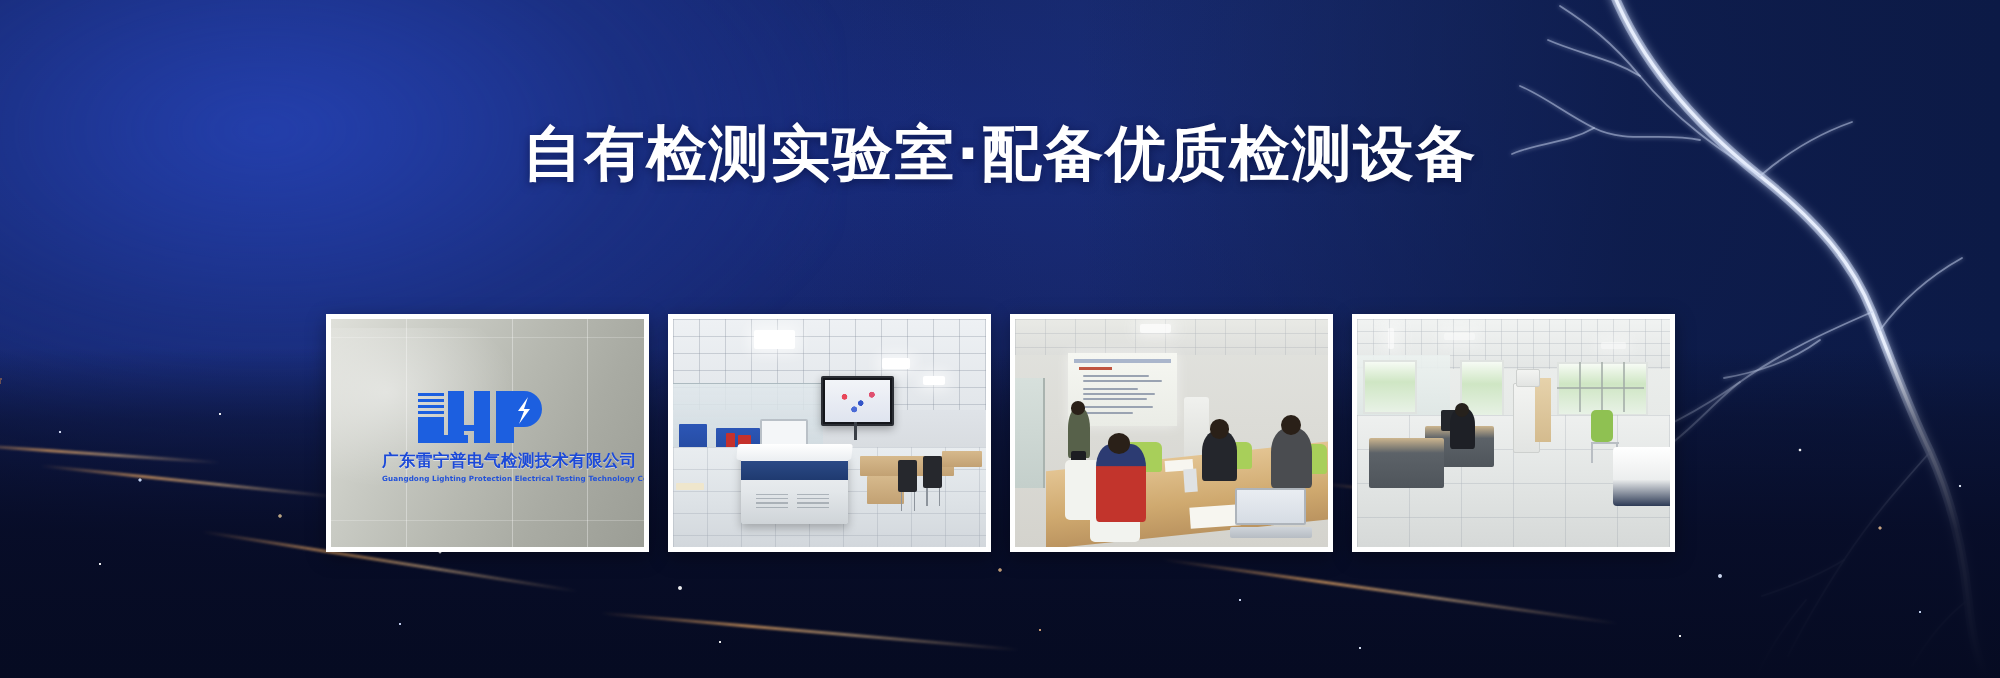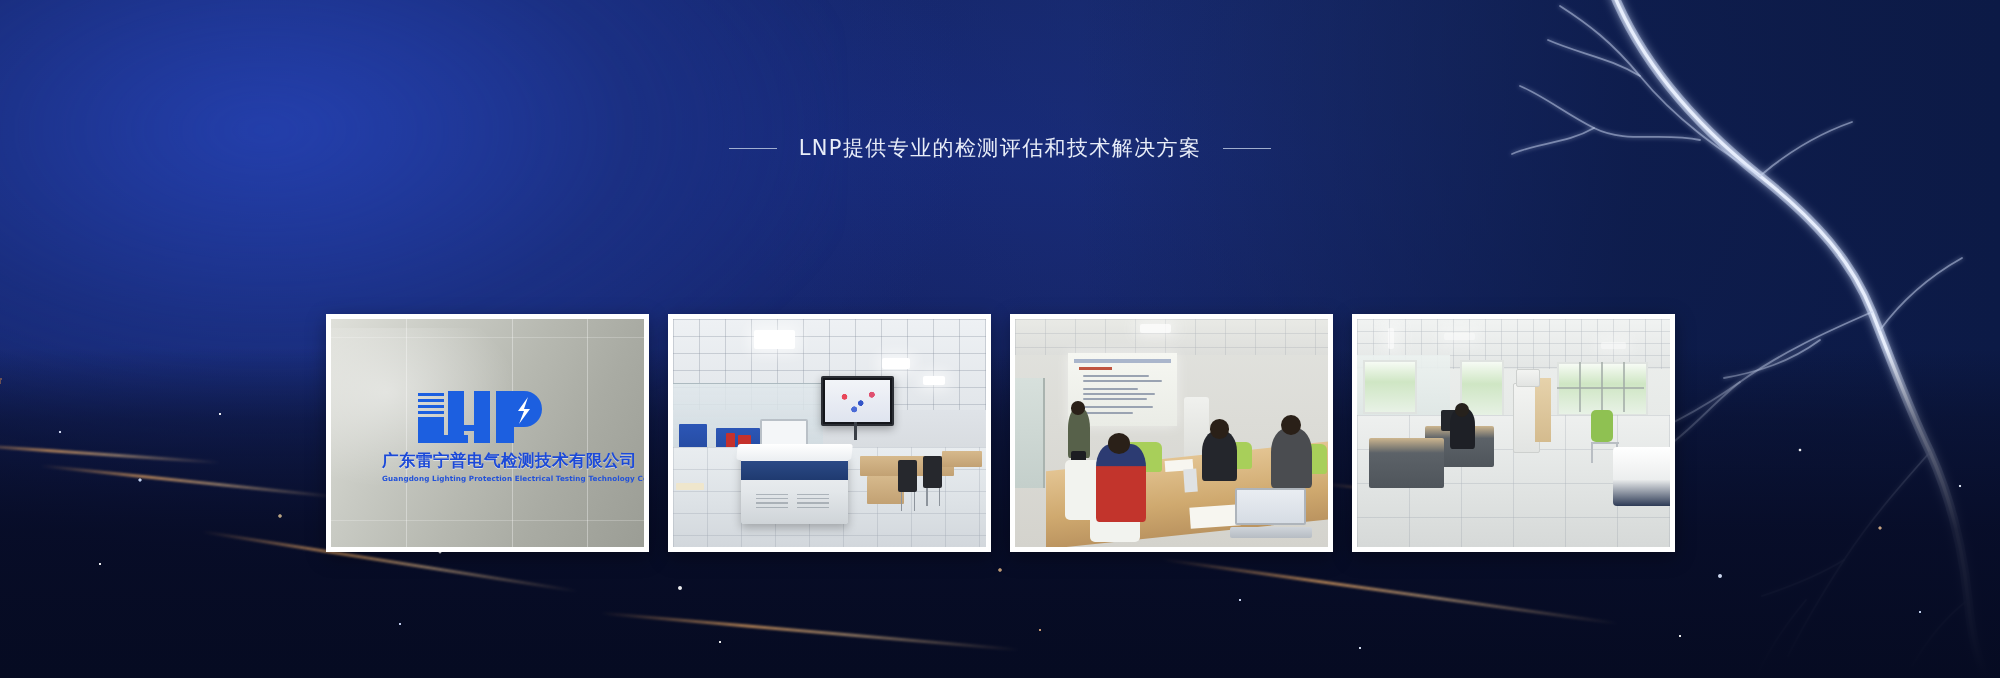--- a/index.html
+++ b/index.html
@@ -369,25 +369,21 @@
   <div class="city"></div>
   <div class="city-lights"></div>
   <div class="city-streak" style="left:2%;top:480px;width:300px;transform:rotate(6deg);"></div>
   <div class="city-streak" style="left:10%;top:560px;width:380px;transform:rotate(9deg);"></div>
   <div class="city-streak" style="left:30%;top:630px;width:420px;transform:rotate(5deg);"></div>
   <div class="city-streak" style="left:58%;top:590px;width:460px;transform:rotate(8deg);"></div>
   <div class="city-streak" style="left:66%;top:500px;width:340px;transform:rotate(6deg);"></div>
   <div class="city-streak" style="left:-2%;top:452px;width:260px;transform:rotate(4deg);"></div>
 
   <div class="headline-wrap">
-    <div class="subline">
-      <span class="rule"></span>
-      <span>LNP提供专业的检测评估和技术解决方案</span>
-      <span class="rule"></span>
-    </div>
+    <h1 class="headline">自有检测实验室·配备优质检测设备</h1>
   </div>
 
   <div class="photo-row">
 
     <div class="photo-card">
       <div class="photo-inner p1">
         <div class="wall-glow"></div>
         <div class="seam" style="left:24%;"></div>
         <div class="seam" style="left:58%;"></div>
         <div class="seam" style="left:82%;"></div>

